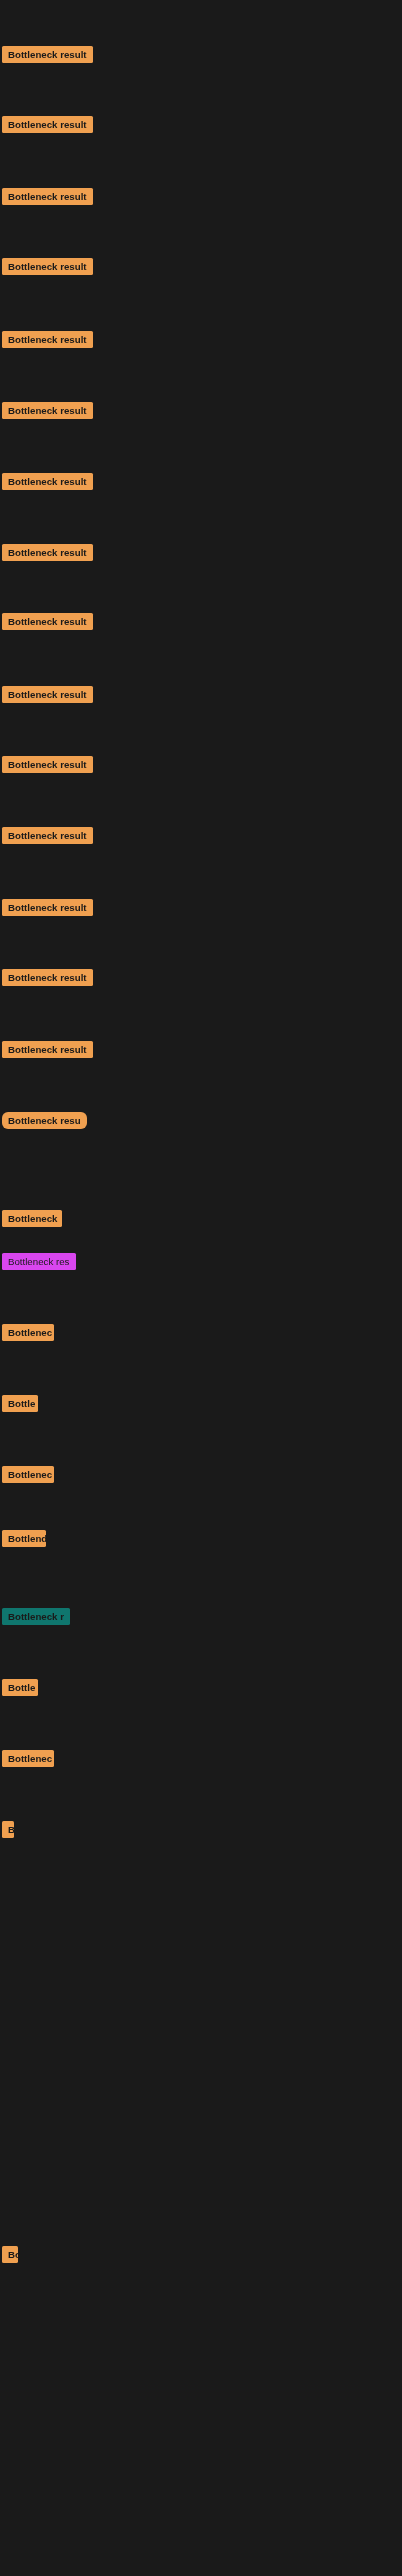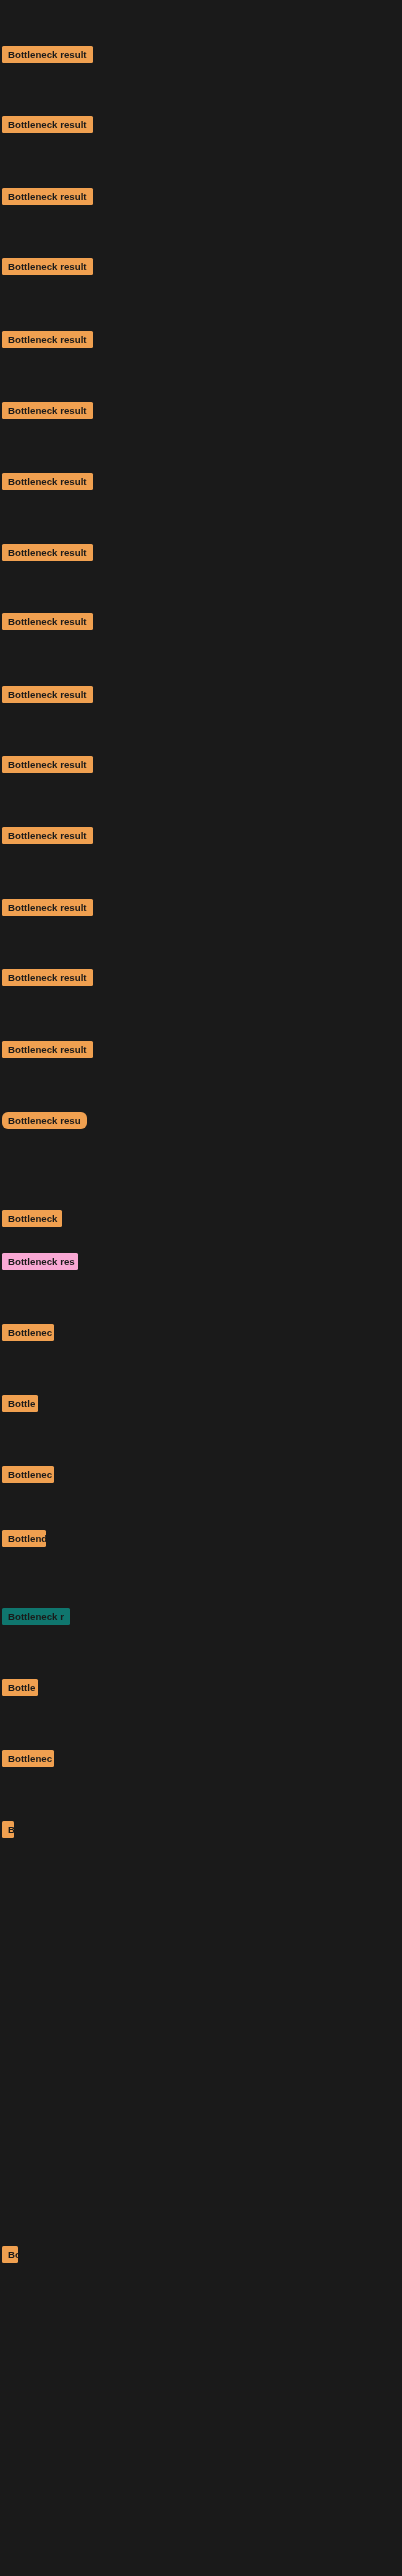--- a/index.html
+++ b/index.html
@@ -42,21 +42,21 @@
       <div style="position: absolute; top: 544px; left: 1.6px; background-color: rgb(240, 160, 80); color: rgb(26, 26, 26); font-size: 9.7px; font-weight: bold; padding: 3.2px 6.4px; border-radius: 1.6px; display: inline-block; white-space: nowrap; overflow: hidden; max-width: 105px;">Bottleneck result</div>
       <div style="position: absolute; top: 613px; left: 1.6px; background-color: rgb(240, 160, 80); color: rgb(26, 26, 26); font-size: 9.7px; font-weight: bold; padding: 3.2px 6.4px; border-radius: 1.6px; display: inline-block; white-space: nowrap; overflow: hidden; max-width: 105px;">Bottleneck result</div>
       <div style="position: absolute; top: 686px; left: 1.6px; background-color: rgb(240, 160, 80); color: rgb(26, 26, 26); font-size: 9.7px; font-weight: bold; padding: 3.2px 6.4px; border-radius: 1.6px; display: inline-block; white-space: nowrap; overflow: hidden; max-width: 105px;">Bottleneck result</div>
       <div style="position: absolute; top: 756px; left: 1.6px; background-color: rgb(240, 160, 80); color: rgb(26, 26, 26); font-size: 9.7px; font-weight: bold; padding: 3.2px 6.4px; border-radius: 1.6px; display: inline-block; white-space: nowrap; overflow: hidden; max-width: 105px;">Bottleneck result</div>
       <div style="position: absolute; top: 827px; left: 1.6px; background-color: rgb(240, 160, 80); color: rgb(26, 26, 26); font-size: 9.7px; font-weight: bold; padding: 3.2px 6.4px; border-radius: 1.6px; display: inline-block; white-space: nowrap; overflow: hidden; max-width: 105px;">Bottleneck result</div>
       <div style="position: absolute; top: 899px; left: 1.6px; background-color: rgb(240, 160, 80); color: rgb(26, 26, 26); font-size: 9.7px; font-weight: bold; padding: 3.2px 6.4px; border-radius: 1.6px; display: inline-block; white-space: nowrap; overflow: hidden; max-width: 105px;">Bottleneck result</div>
       <div style="position: absolute; top: 969px; left: 1.6px; background-color: rgb(240, 160, 80); color: rgb(26, 26, 26); font-size: 9.7px; font-weight: bold; padding: 3.2px 6.4px; border-radius: 1.6px; display: inline-block; white-space: nowrap; overflow: hidden; max-width: 105px;">Bottleneck result</div>
       <div style="position: absolute; top: 1041px; left: 1.6px; background-color: rgb(240, 160, 80); color: rgb(26, 26, 26); font-size: 9.7px; font-weight: bold; padding: 3.2px 6.4px; border-radius: 1.6px; display: inline-block; white-space: nowrap; overflow: hidden; max-width: 105px;">Bottleneck result</div>
       <div style="position: absolute; top: 1112px; left: 1.6px; background-color: rgb(240, 160, 80); color: rgb(26, 26, 26); font-size: 9.7px; font-weight: bold; padding: 3.2px 6.4px; border-radius: 6px; display: inline-block; white-space: nowrap; overflow: hidden; max-width: 85px;">Bottleneck resu</div>
       <div style="position: absolute; top: 1183px; left: 1.6px; background-color: rgb(240, 160, 80); color: rgb(26, 26, 26); font-size: 9.7px; font-weight: bold; padding: 3.2px 6.4px; border-radius: 1.6px; display: inline-block; white-space: nowrap; overflow: hidden; max-width: 60px; margin-top: 27px;">Bottleneck</div>
-      <div style="position: absolute; top: 1253px; left: 1.6px; background-color: #f9a8d4; color: rgb(26, 26, 26); font-size: 9.7px; font-weight: bold; padding: 3.2px 6.4px; border-radius: 1.6px; display: inline-block; white-space: nowrap; overflow: hidden; max-width: 76px;">Bottleneck res</div>
+      <div style="position: absolute; top: 1253px; left: 1.6px; background-color: #d946ef; color: rgb(26, 26, 26); font-size: 9.7px; font-weight: normal; padding: 3.2px 6.4px; border-radius: 1.6px; display: inline-block; white-space: nowrap; overflow: hidden; max-width: 76px;">Bottleneck res</div>
       <div style="position: absolute; top: 1324px; left: 1.6px; background-color: rgb(240, 160, 80); color: rgb(26, 26, 26); font-size: 9.7px; font-weight: bold; padding: 3.2px 6.4px; border-radius: 1.6px; display: inline-block; white-space: nowrap; overflow: hidden; max-width: 52px;">Bottlenec</div>
       <div style="position: absolute; top: 1395px; left: 1.6px; background-color: rgb(240, 160, 80); color: rgb(26, 26, 26); font-size: 9.7px; font-weight: bold; padding: 3.2px 6.4px; border-radius: 1.6px; display: inline-block; white-space: nowrap; overflow: hidden; max-width: 36px;">Bottle</div>
       <div style="position: absolute; top: 1466px; left: 1.6px; background-color: rgb(240, 160, 80); color: rgb(26, 26, 26); font-size: 9.7px; font-weight: bold; padding: 3.2px 6.4px; border-radius: 1.6px; display: inline-block; white-space: nowrap; overflow: hidden; max-width: 52px;">Bottlenec</div>
       <div style="position: absolute; top: 1530px; left: 1.6px; background-color: rgb(240, 160, 80); color: rgb(26, 26, 26); font-size: 9.7px; font-weight: bold; padding: 3.2px 6.4px; border-radius: 1.6px; display: inline-block; white-space: nowrap; overflow: hidden; max-width: 44px;">Bottlend</div>
       <div style="position: absolute; top: 1608px; left: 1.6px; background-color: #0f766e; color: rgb(26, 26, 26); font-size: 9.7px; font-weight: bold; padding: 3.2px 6.4px; border-radius: 1.6px; display: inline-block; white-space: nowrap; overflow: hidden; max-width: 68px;">Bottleneck r</div>
       <div style="position: absolute; top: 1679px; left: 1.6px; background-color: rgb(240, 160, 80); color: rgb(26, 26, 26); font-size: 9.7px; font-weight: bold; padding: 3.2px 6.4px; border-radius: 1.6px; display: inline-block; white-space: nowrap; overflow: hidden; max-width: 36px;">Bottle</div>
       <div style="position: absolute; top: 1750px; left: 1.6px; background-color: rgb(240, 160, 80); color: rgb(26, 26, 26); font-size: 9.7px; font-weight: bold; padding: 3.2px 6.4px; border-radius: 1.6px; display: inline-block; white-space: nowrap; overflow: hidden; max-width: 52px;">Bottlenec</div>
       <div style="position: absolute; top: 1821px; left: 1.6px; background-color: rgb(240, 160, 80); color: rgb(26, 26, 26); font-size: 9.7px; font-weight: bold; padding: 3.2px 6.4px; border-radius: 1.6px; display: inline-block; white-space: nowrap; overflow: hidden; max-width: 12px;">B</div>
       <div style="position: absolute; top: 2246px; left: 1.6px; background-color: rgb(240, 160, 80); color: rgb(26, 26, 26); font-size: 9.7px; font-weight: bold; padding: 3.2px 6.4px; border-radius: 1.6px; display: inline-block; white-space: nowrap; overflow: hidden; max-width: 16px;">Bo</div>
     </div>

